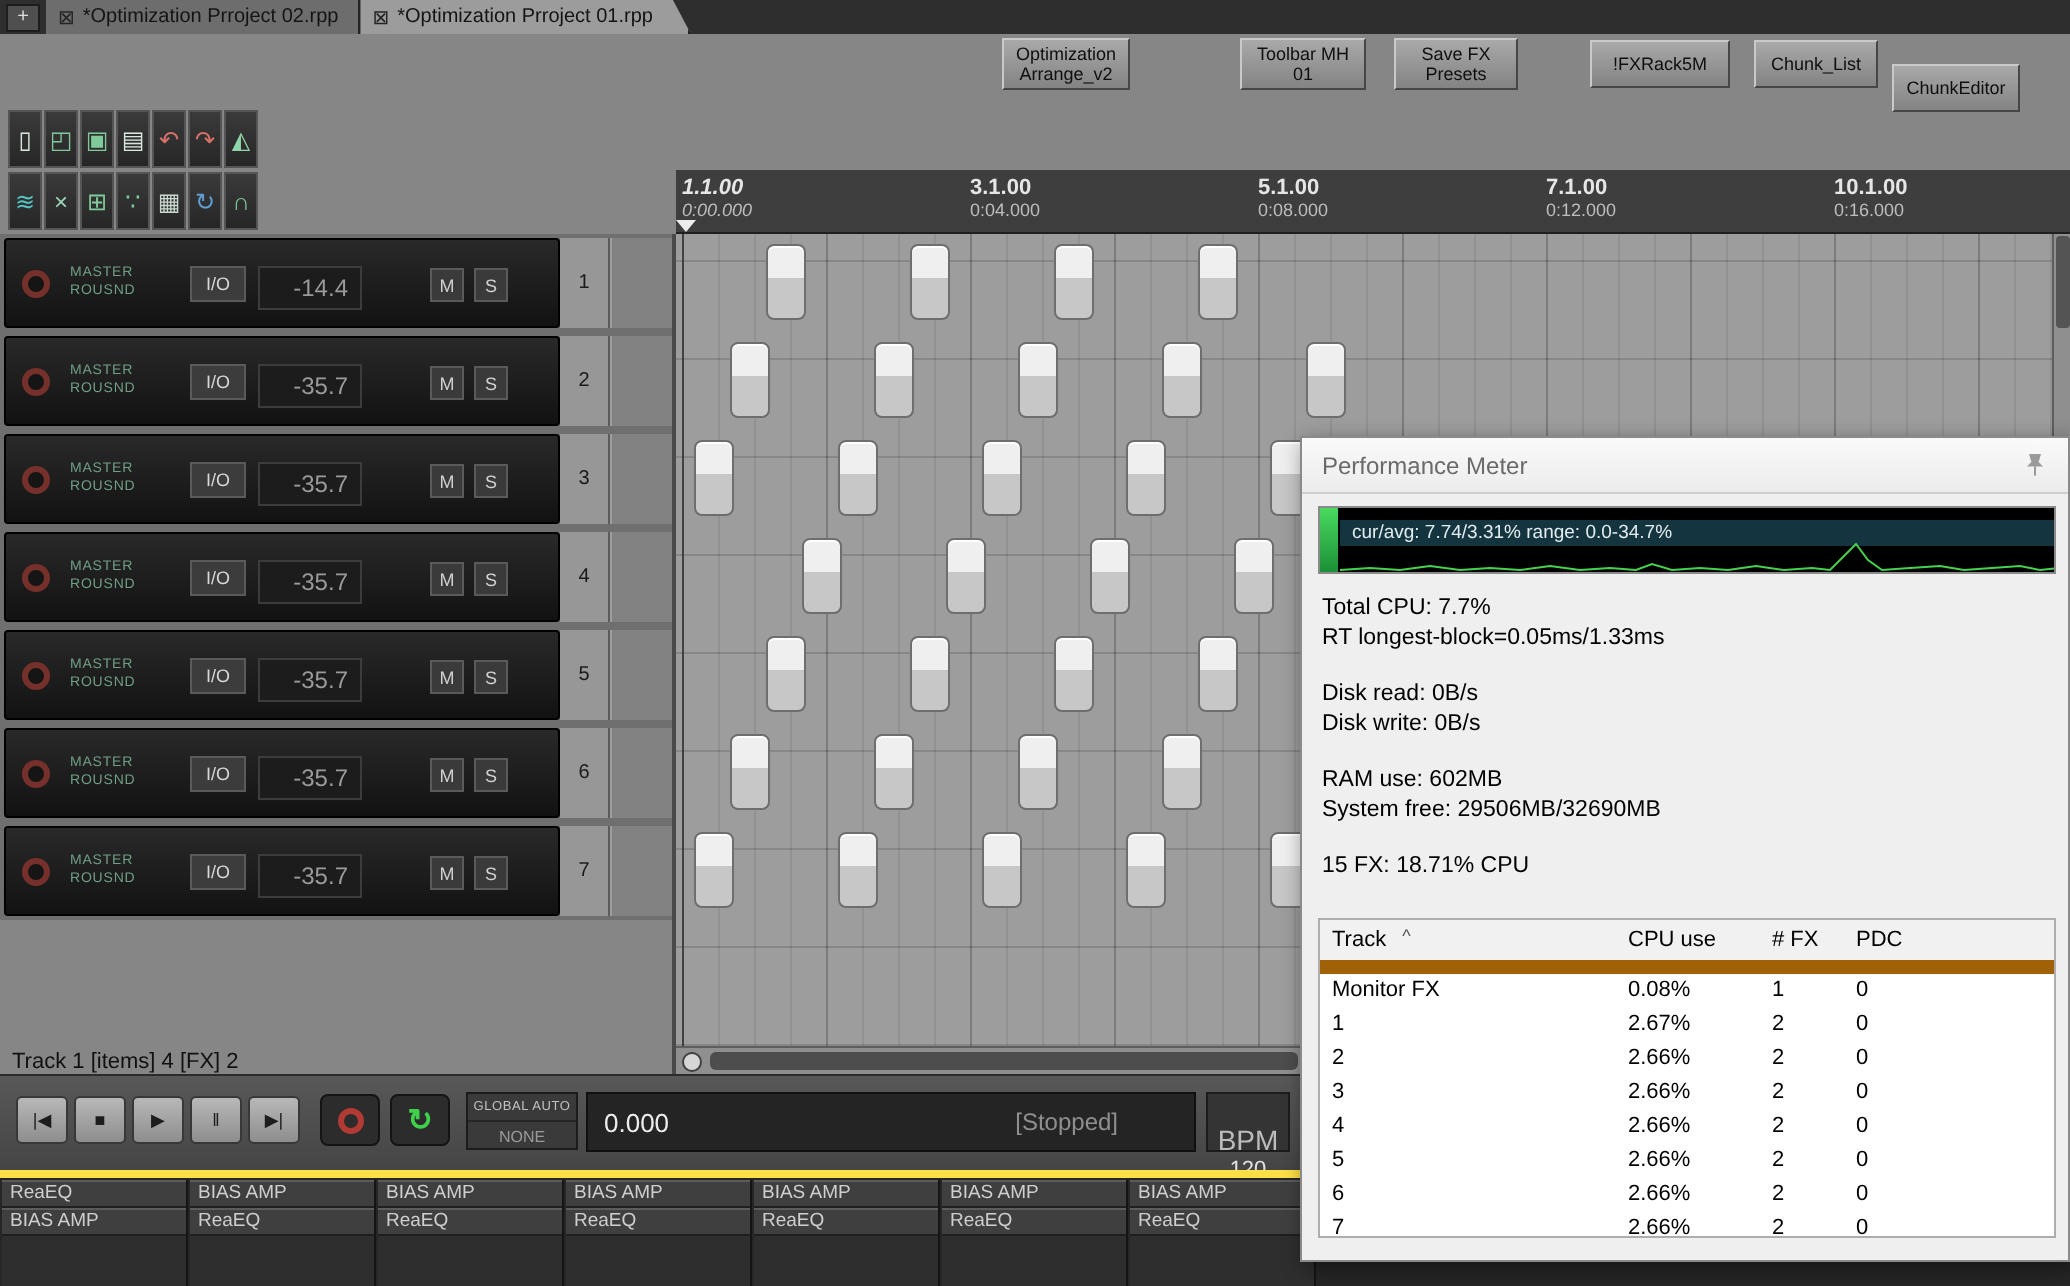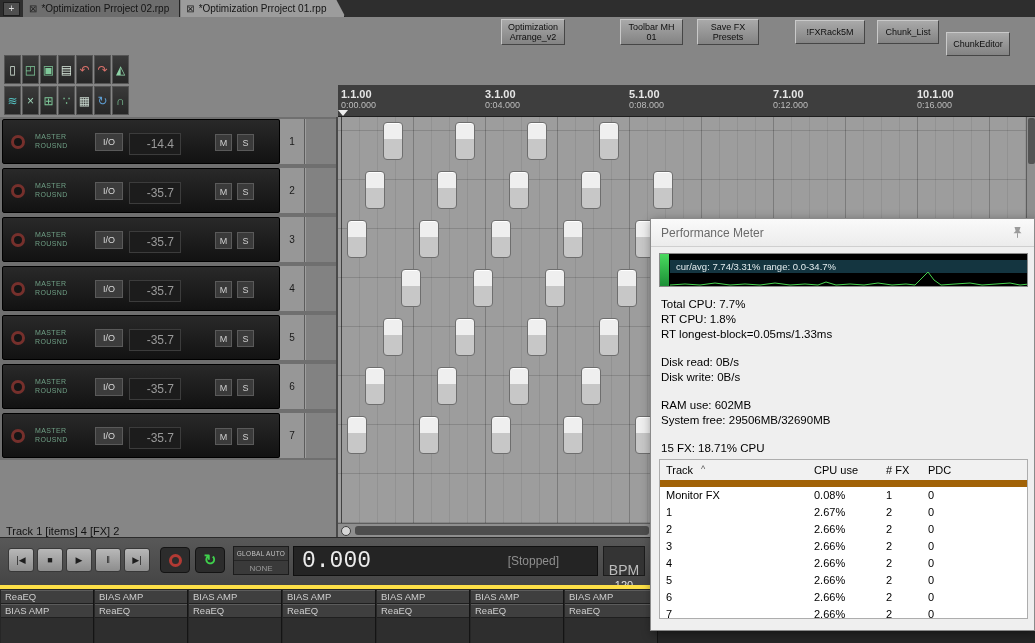--- a/index.html
+++ b/index.html
@@ -91,21 +91,21 @@
   .recbtn{position:absolute;left:160px;top:9px;width:30px;height:26px;background:#2c2c2c;border:1px solid #141414;
           border-radius:4px;display:flex;align-items:center;justify-content:center;box-sizing:border-box}
   .recbtn span{width:13px;height:13px;border-radius:50%;border:3px solid #b23a34;box-sizing:border-box;display:block}
   .rptbtn{position:absolute;left:195px;top:9px;width:30px;height:26px;background:#2c2c2c;border:1px solid #141414;
           border-radius:4px;color:#3fd04c;font-size:15px;font-weight:bold;display:flex;align-items:center;justify-content:center;box-sizing:border-box}
   .gauto{position:absolute;left:233px;top:8px;width:56px;height:29px;background:#3a3a3a;border:1px solid #1c1c1c;box-sizing:border-box}
   .gauto .ga1{font-size:6.5px;color:#c2c2c2;text-align:center;padding-top:3px;letter-spacing:.3px}
   .gauto .ga2{font-size:8px;color:#9a9a9a;text-align:center;padding-top:3px;border-top:1px solid #262626;margin-top:3px}
   .timebox{position:absolute;left:293px;top:8px;width:305px;height:30px;background:#242424;border:1px solid #101010;
            display:flex;align-items:center;justify-content:space-between;padding:0 10px 0 8px;box-sizing:border-box}
-  .timeval{font-family:Liberation Mono, monospace;font-size:23px;color:#ececec}
+  .timeval{font-family:Liberation Sans, sans-serif;font-size:13px;color:#ececec}
   .timestate{font-size:12px;color:#8f8f8f;margin-right:28px}
   .bpmbox{position:absolute;left:603px;top:8px;width:42px;height:30px;background:#343434;border:1px solid #1c1c1c;
           text-align:center;box-sizing:border-box}
   .bpmbox .bl{font-size:14px;color:#bcbcbc;padding-top:15px}
   .bpmbox .bv{font-size:11px;color:#e2e2e2;padding-top:1px}
 
   
   .fxdock{position:absolute;left:0;top:585px;width:1035px;height:58px;background:#262626;border-top:4px solid #fde047;box-sizing:border-box}
   .fxcol{position:absolute;top:1px;width:93px;height:56px;background:#2e2e2e;border-right:1px solid #141414;box-sizing:border-box}
   .fxcell{height:12px;background:#3f3f3f;border-top:1px solid #5c5c5c;border-bottom:1px solid #1f1f1f;
@@ -285,21 +285,21 @@
         </div>
         <div class="tnum">7</div>
         <div class="tmeter"></div>
       </div>
     </div>
 
   <div class="status">Track 1 [items] 4 [FX] 2</div>
 
   <div class="ruler" id="ruler">
     <div class="ruler-cursor"></div>
-  <div class="rmark" style="left: 3px;">
+  <div class="rmark" style="left: 3px; font-style: italic;">
         <div class="rbar">1.1.00</div>
         <div class="rtime">0:00.000</div>
       </div>
       <div class="rmark" style="left: 147px;">
         <div class="rbar">3.1.00</div>
         <div class="rtime">0:04.000</div>
       </div>
       <div class="rmark" style="left: 291px;">
         <div class="rbar">5.1.00</div>
         <div class="rtime">0:08.000</div>
@@ -431,21 +431,20 @@
     </div>
     <div class="perf-graph">
       <div class="perf-graph-header">cur/avg:  7.74/3.31%   range:  0.0-34.7%</div>
       <div class="perf-graph-bar"></div>
       <svg class="perf-graph-line" width="369" height="34" viewBox="0 0 369 34">
         <polyline points="10,31 25,30 40,31 55,29 70,31 85,30 100,31 115,29 130,31 145,30 158,31 166,28 176,31 190,30 204,31 218,29 232,31 246,30 255,31 262,24 268,18 274,26 281,31 295,30 310,29 322,31 336,30 350,29 360,31 369,30" fill="none" stroke="#46d24e" stroke-width="1"></polyline>
       </svg>
     </div>
     <div class="perf-stats" id="perf-stats">
         <div class="statline">Total CPU: 7.7%</div>
-        <div class="statline">RT CPU: 1.8%</div>
         <div class="statline">RT longest-block=0.05ms/1.33ms</div>
         <div class="statline blank"></div>
         <div class="statline">Disk read: 0B/s</div>
         <div class="statline">Disk write: 0B/s</div>
         <div class="statline blank"></div>
         <div class="statline">RAM use: 602MB</div>
         <div class="statline">System free: 29506MB/32690MB</div>
         <div class="statline blank"></div>
         <div class="statline">15 FX: 18.71% CPU</div>
       </div>

